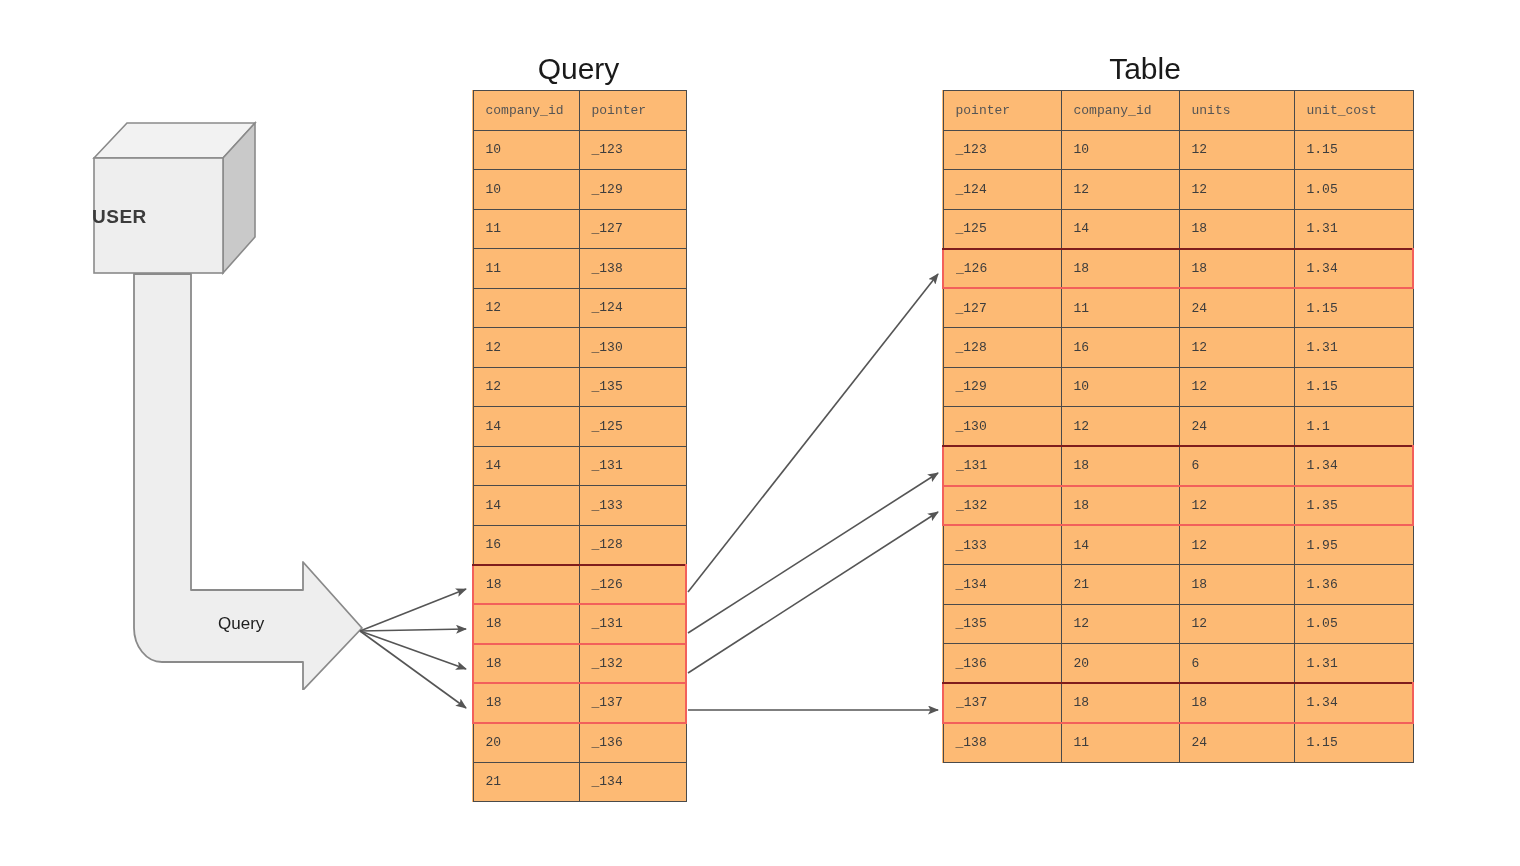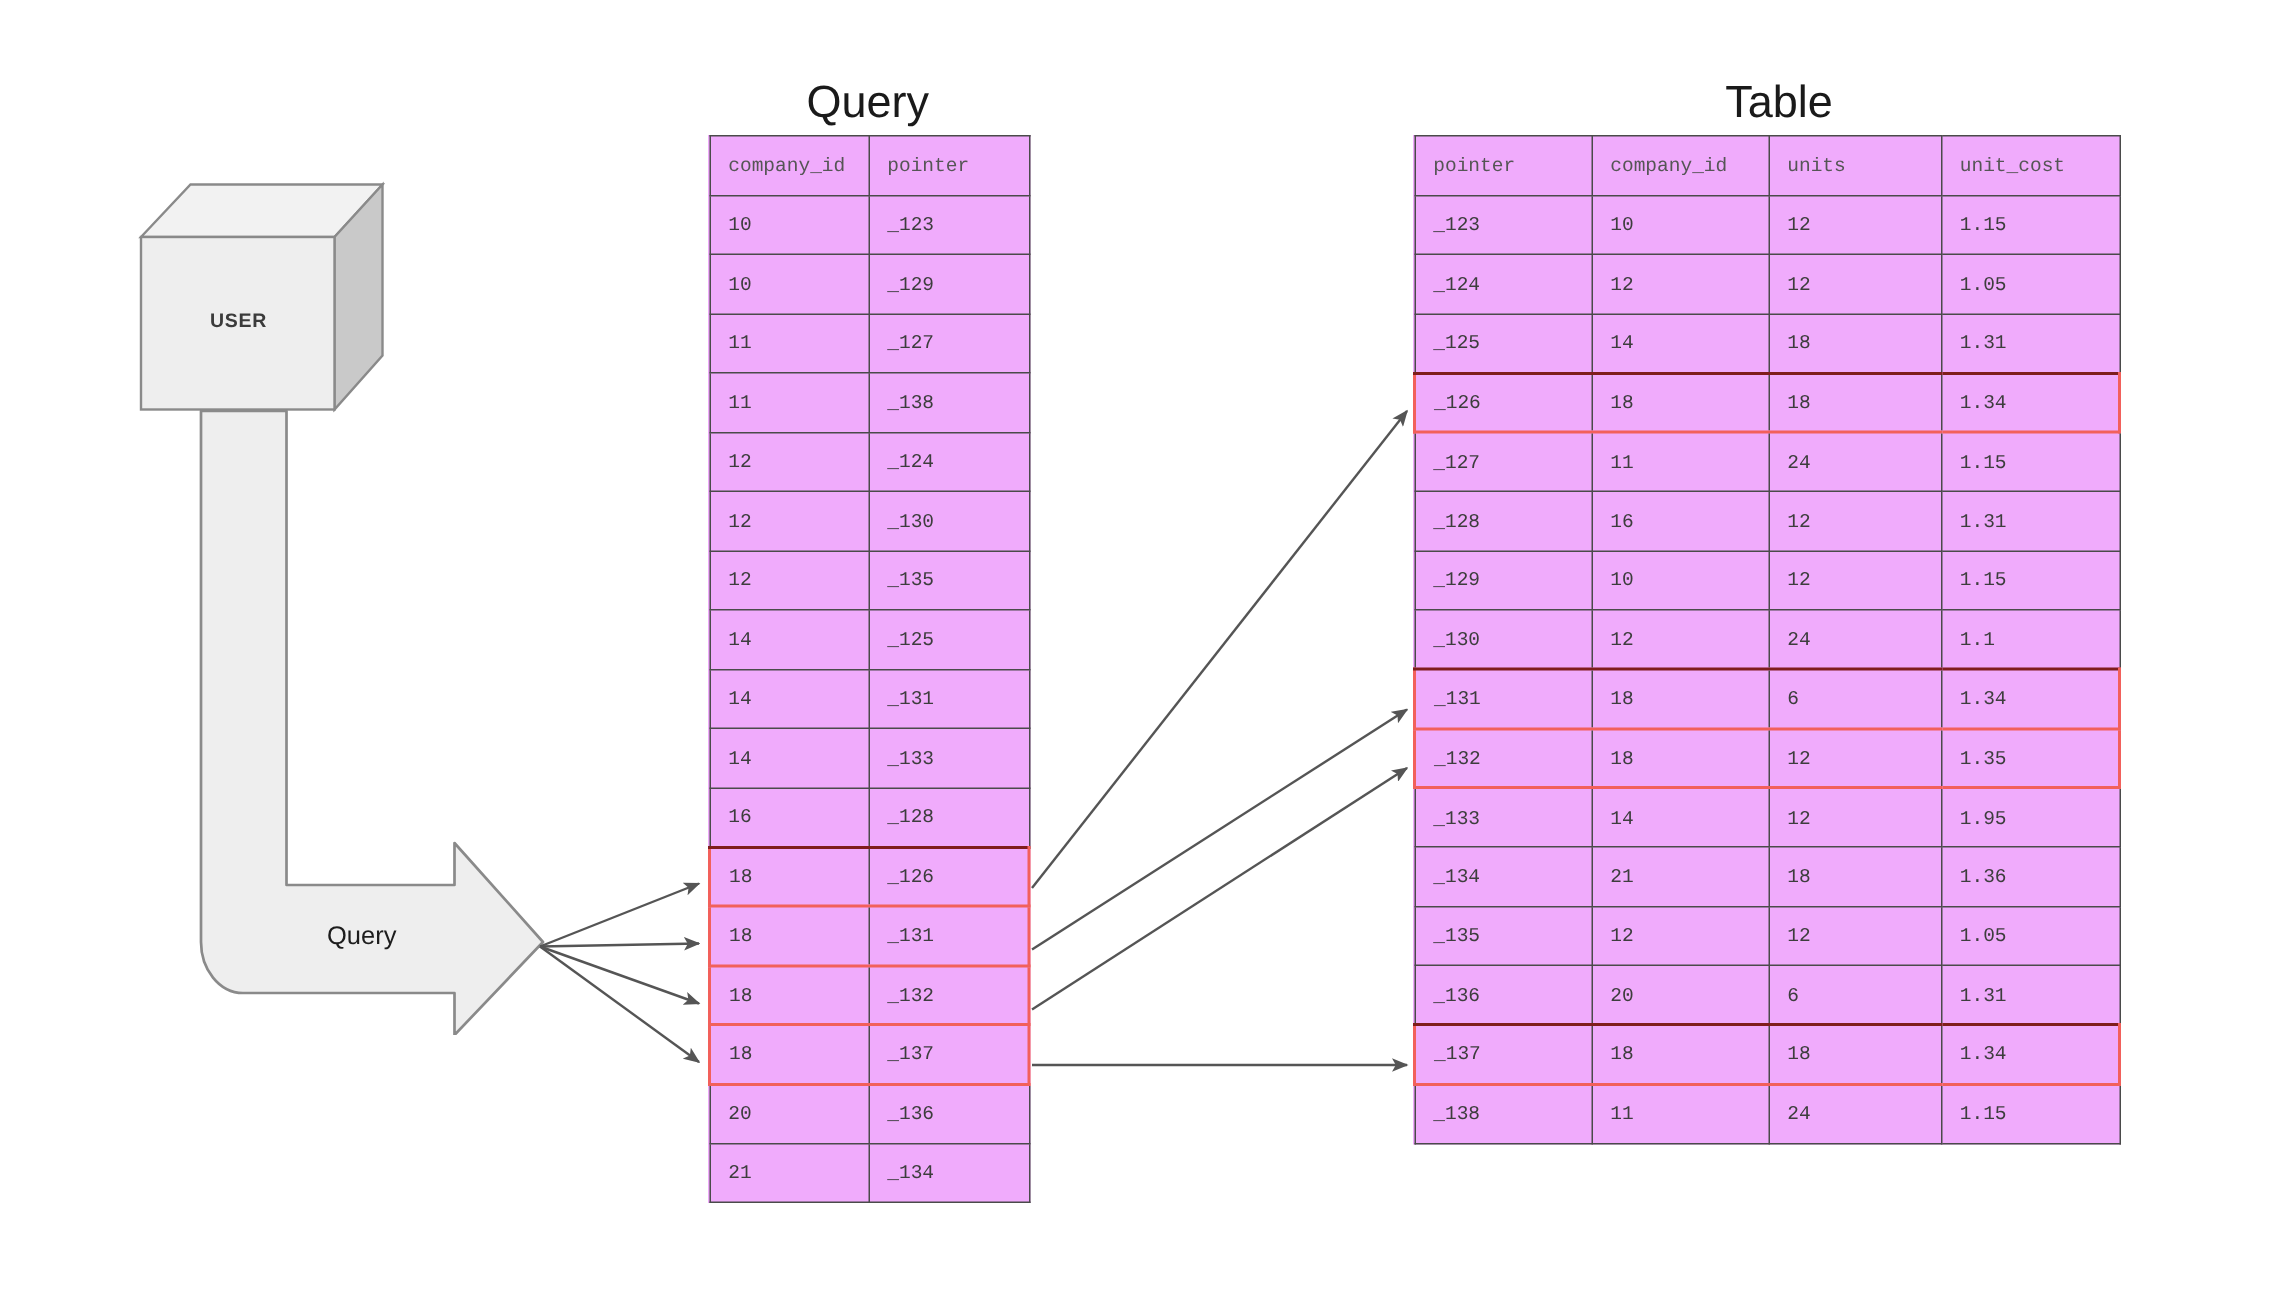--- a/index.html
+++ b/index.html
@@ -19,27 +19,27 @@
   .diagram-title {
     position: absolute;
     font-family: "Liberation Sans", sans-serif;
     font-size: 30px;
     color: #1a1a1a;
     font-weight: 400;
     text-align: center;
     white-space: nowrap;
   }
   #index-title { left: 472px; top: 52px; width: 213px; }
-  #table-title { left: 951px; top: 52px; width: 470px; }
+  #table-title { left: 910px; top: 52px; width: 470px; }
 
   
   .grid-table {
     position: absolute;
     border-collapse: collapse;
-    background: #f0abfc;
+    background: #fdba74;
     table-layout: fixed;
   }
   .grid-table td {
     border: 1.6px solid #4a4a4a;
     font-family: "Liberation Mono", monospace;
     font-size: 13px;
     color: #3d3d3d;
     padding: 0 12px;
     height: 39.5px;
     box-sizing: border-box;
@@ -74,23 +74,22 @@
     left: 92px;
     top: 120px;
     width: 165px;
     height: 155px;
   }
   #user-cube .cube-label {
     position: absolute;
     left: 0px;
     top: 86px;
     width: 134px;
-    text-align: center;
     font-family: "Liberation Sans", sans-serif;
-    font-size: 13px;
+    font-size: 19px;
     font-weight: bold;
     color: #3b3b3b;
     letter-spacing: 0.5px;
   }
 
   
   #query-arrow {
     position: absolute;
     left: 110px;
     top: 270px;

